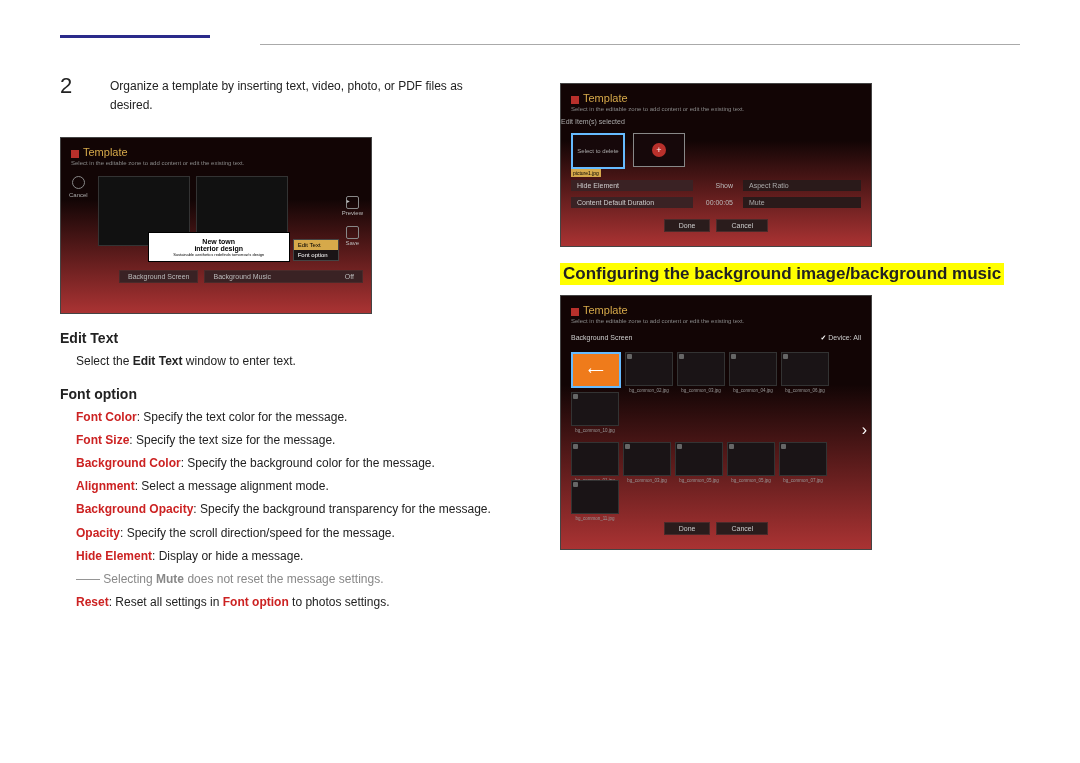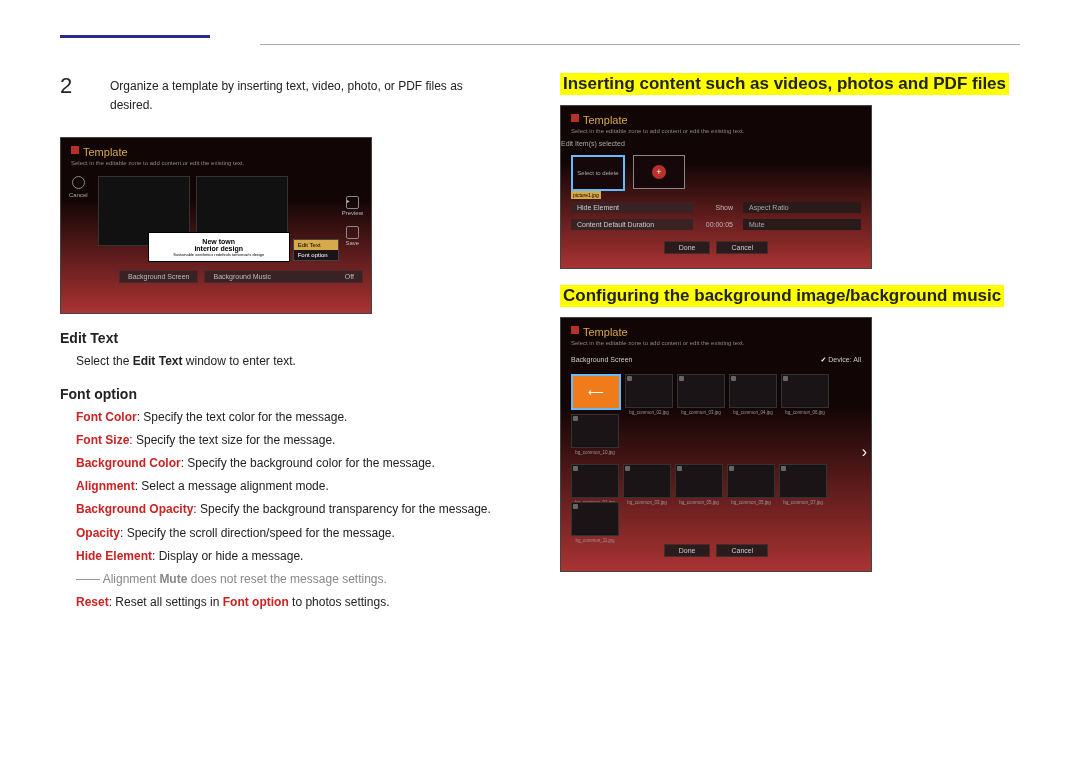--- a/index.html
+++ b/index.html
@@ -43,21 +43,21 @@
     border:1px solid #444;
     width:310px;
     color:#aaa;
     font-size:7px;
     position:relative;
     margin:10px 0 16px 0;
   }
   .grad{
     background:linear-gradient(180deg,#120505 0%,#120505 35%,#a33 100%);
   }
-  .shot-hdr{display:flex;align-items:flex-start;gap:4px;padding:8px 10px 2px 10px}
+  .shot-hdr{display:flex;align-items:flex-end;gap:4px;padding:8px 10px 2px 10px}
   .sq{width:8px;height:8px;background:#b8302b;display:inline-block}
   .tpl-title{color:#d6a94a;font-size:11px}
   .sub{font-size:6px;color:#888;padding:0 10px 6px 10px}
   .btns{display:flex;justify-content:center;gap:6px;padding:8px 0 14px 0}
   .btn{background:#2a1c1c;border:1px solid #4a2a2a;padding:2px 14px;font-size:7px;color:#ccc}
   .add-circle{width:14px;height:14px;border-radius:50%;background:#b8302b;color:#fff;display:flex;align-items:center;justify-content:center;font-size:9px}
 
   
   .s1{height:175px;padding:0}
   .s1-body{display:flex;padding:4px 8px 0 8px;gap:6px}
@@ -172,31 +172,30 @@
 
       <h3>Font option</h3>
       <p><span class="hx">Font Color</span><span>: Specify the text color for the message.</span></p>
       <p><span class="hx">Font Size</span><span>: Specify the text size for the message.</span></p>
       <p><span class="hx">Background Color</span><span>: Specify the background color for the message.</span></p>
       <p><span class="hx">Alignment</span><span>: Select a message alignment mode.</span></p>
       <p><span class="hx">Background Opacity</span><span>: Specify the background transparency for the message.</span></p>
       <p><span class="hx">Opacity</span><span>: Specify the scroll direction/speed for the message.</span></p>
       <p><span class="hx">Hide Element</span><span>: Display or hide a message.</span></p>
       <p class="note">
-        <span>―― Alignment </span><b>Mute</b><span> does not reset the message settings.</span>
+        <span>―― Selecting </span><b>Mute</b><span> does not reset the message settings.</span>
       </p>
       <p>
         <span class="hx">Reset</span><span>: Reset all settings in </span><b class="hx">Font option</b><span> to photos settings.</span>
       </p>
 
     </div>
 
     <div class="col">
 
-      <h2 style="margin-top:0"><span class="hi">Inserting content such as videos, photos and PDF files</span></h2>
 
       <div class="shot grad">
         <div class="shot-hdr">
           <span class="sq"></span>
           <span class="tpl-title">Template</span>
         </div>
         <div class="sub">Select in the editable zone to add content or edit the existing text.</div>
         <div class="row2 s2">
           <span>Edit</span>
           <span>Item(s) selected</span>

